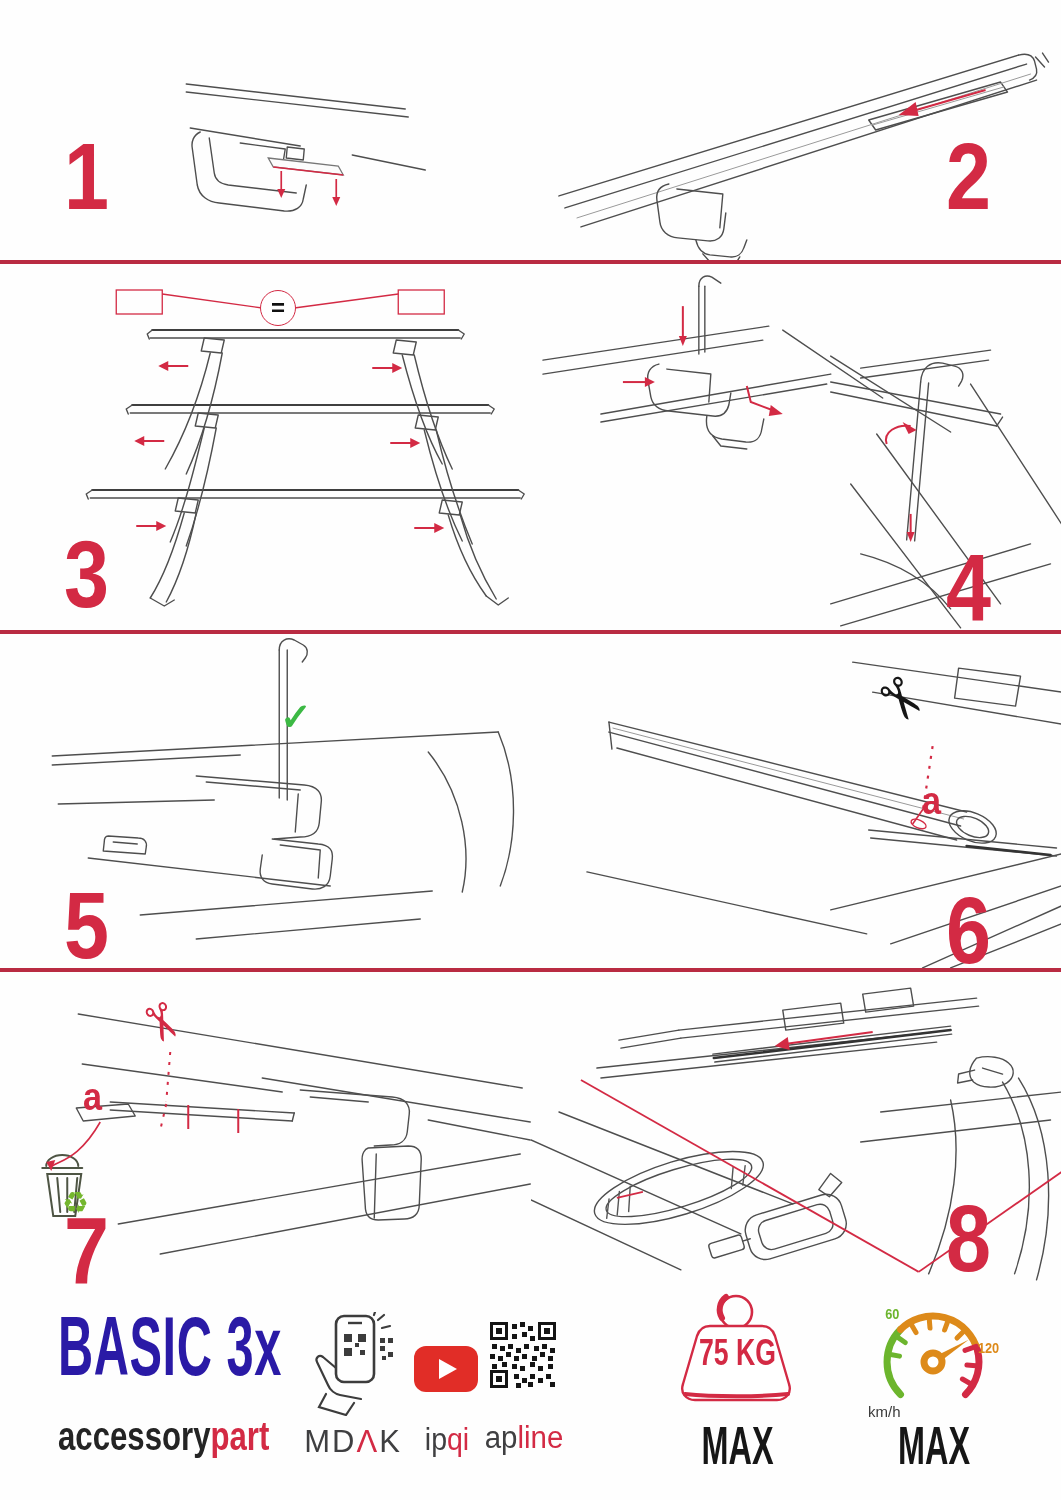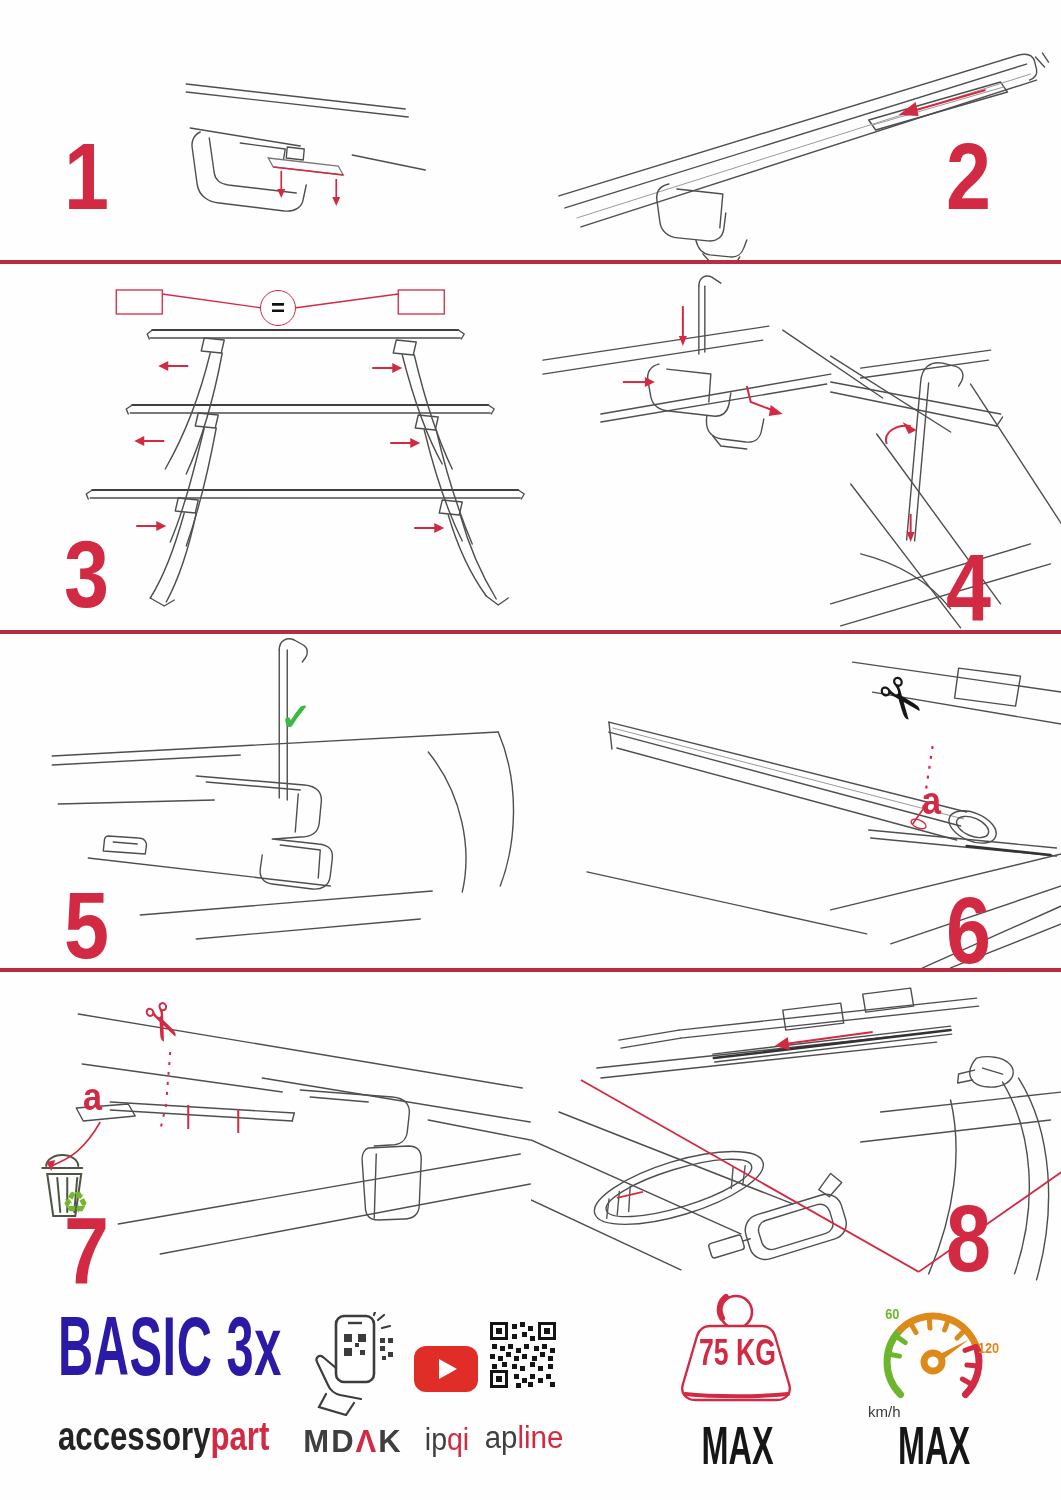--- a/index.html
+++ b/index.html
@@ -32,21 +32,21 @@
   .scissors.red{color:var(--red);font-size:50px;transform:rotate(66deg)}
   .recycle{font-size:30px;color:#74b62e;font-family:"DejaVu Sans",sans-serif}
   
   .footer{position:relative;width:100%;height:212px}
   .brand-name{left:58px;top:16px;font-size:84px;font-weight:700;color:var(--blue);
               transform:scaleX(0.58);transform-origin:left top;letter-spacing:1px;white-space:nowrap}
   .brand-sub{left:58px;top:128px;font-size:41px;font-weight:700;transform:scaleX(0.76);
              transform-origin:left top;white-space:nowrap}
   .brand-sub .b{color:#242424}
   .brand-sub .r{color:var(--red)}
-  .partner-label{font-size:31px;font-weight:700;color:#3f3f41;text-align:center;white-space:nowrap}
+  .partner-label{font-size:31px;font-weight:400;color:#3f3f41;text-align:center;white-space:nowrap}
   .partner-label .accent{color:var(--red)}
   .mdak{left:288px;top:138px;width:130px;letter-spacing:2px}
   .ipqi{left:404px;top:136px;width:86px;font-weight:400;transform:scaleX(0.92)}
   .apline{left:472px;top:134px;width:104px;font-weight:400;transform:scaleX(0.95)}
   .max-label{font-size:54px;font-weight:700;color:#161616;transform:scaleX(0.6);
              transform-origin:center top;text-align:center}
   .kg-value{font-size:37px;font-weight:700;color:var(--red);transform:scaleX(0.72);
             transform-origin:center top;text-align:center;white-space:nowrap}
   .gauge-num{font-size:15px;font-weight:700;transform:scaleX(0.85)}
   .gauge-unit{font-size:15px;color:#3a3a3a;text-align:left;width:100%}

